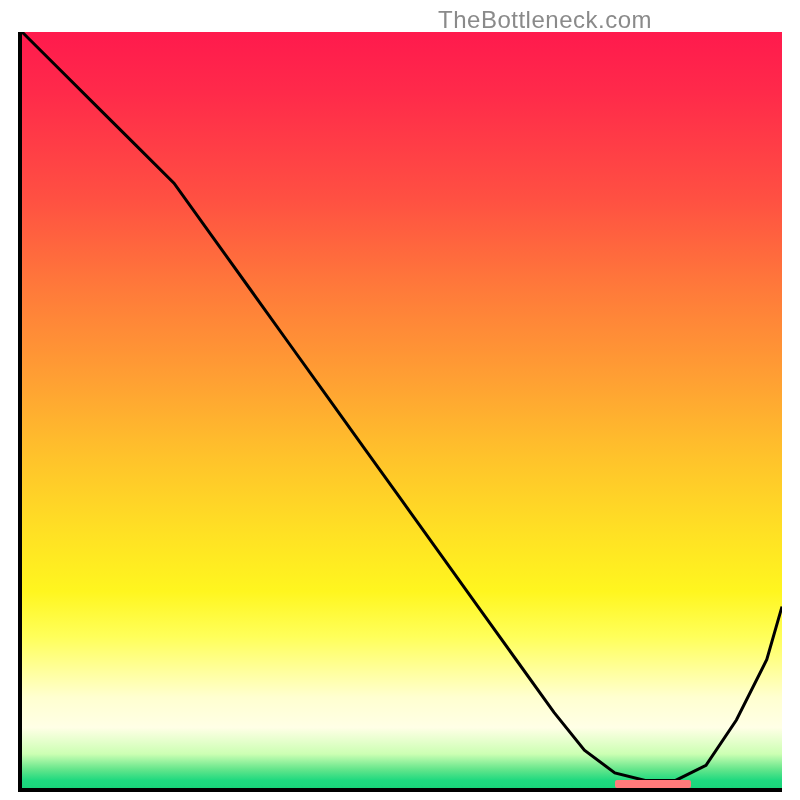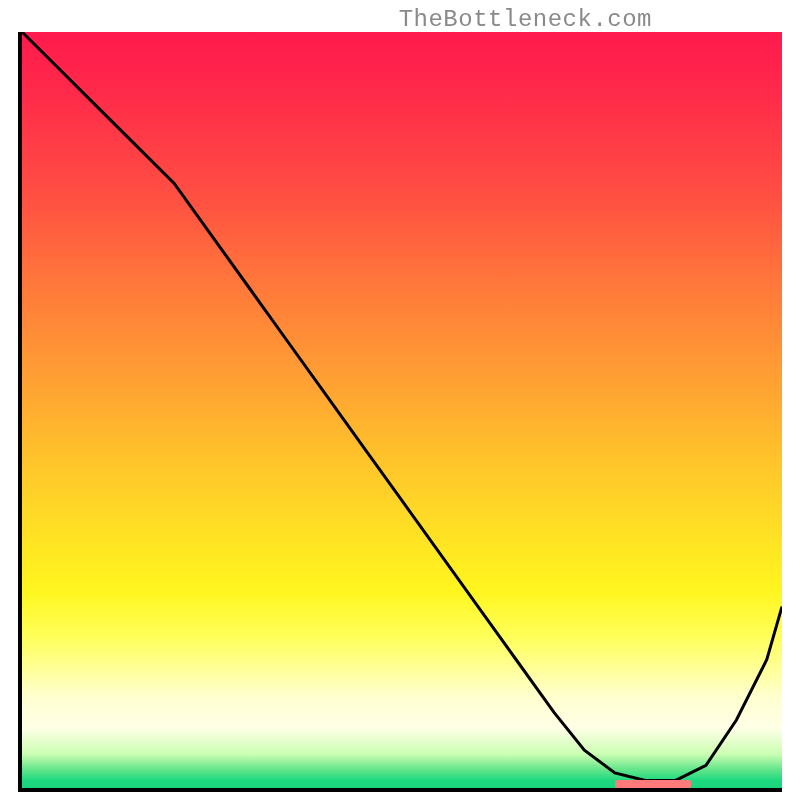--- a/index.html
+++ b/index.html
@@ -7,21 +7,20 @@
     padding: 0;
     width: 800px;
     height: 800px;
     background: #ffffff;
     font-family: Arial, Helvetica, sans-serif;
   }
   .stage {
     position: relative;
     width: 668px;
     height: 800px;
-    font-family: Liberation Mono, monospace;
   }
   .watermark {
     position: absolute;
     top: 6px;
     right: 16px;
     font-size: 24px;
     color: #8a8a8a;
     letter-spacing: 0.5px;
     font-weight: 500;
   }

